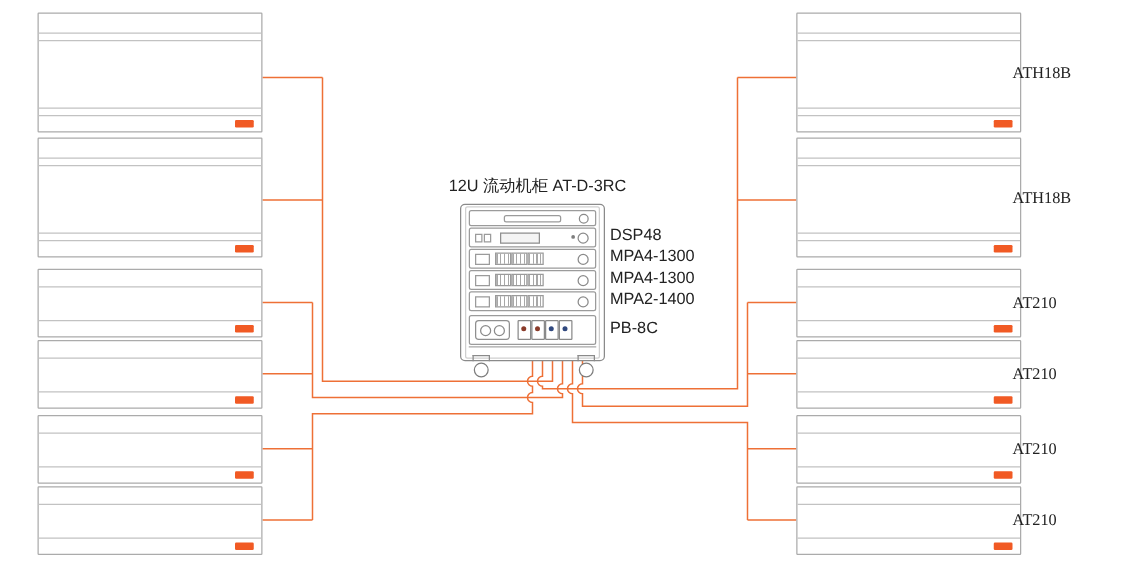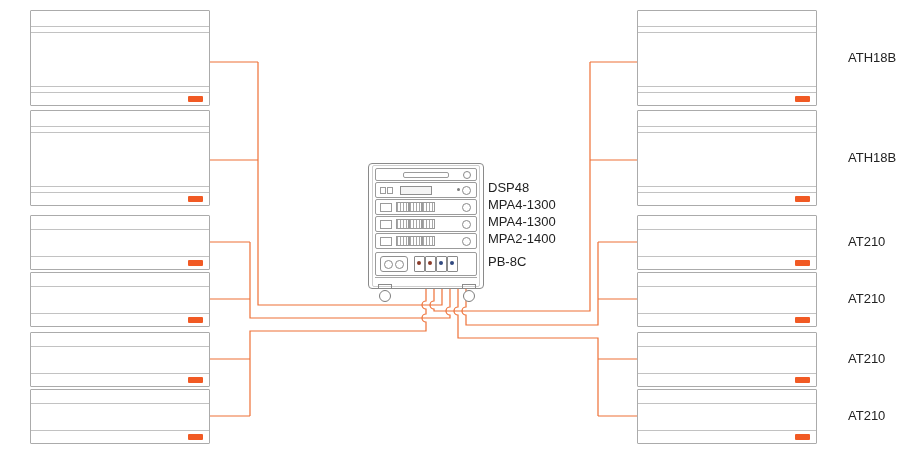--- a/index.html
+++ b/index.html
@@ -40,21 +40,21 @@
   .inlet{position:absolute;left:4px;top:3px;width:26px;height:14px;border:1px solid #8f8f8f;border-radius:3px;}
   .inlet .c{position:absolute;top:3px;width:7px;height:7px;border:1px solid #8a8a8a;border-radius:50%;}
   .socket{position:absolute;top:3px;width:9px;height:14px;border:1px solid #8a8a8a;border-radius:1px;}
   .socket .p{position:absolute;left:2px;top:4px;width:4px;height:4px;border-radius:50%;}
   .caster{position:absolute;top:284px;width:18px;height:19px;}
   .caster .plate{width:12px;height:4px;border:1px solid #8a8a8a;border-bottom:none;margin:0 auto;}
   .caster .wheel{width:10px;height:10px;border:1.5px solid #7d7d7d;border-radius:50%;margin:1px auto 0;background:#fff;}
   
   .title{position:absolute;left:330px;top:140px;width:200px;text-align:center;font-size:13px;color:var(--label,#222);}
   .rack-label{position:absolute;left:488px;height:16px;line-height:16px;font-size:13px;color:var(--label,#222);white-space:nowrap;}
-  .spk-label{position:absolute;left:848px;height:16px;line-height:16px;font-size:13px;color:var(--label,#222);white-space:nowrap;}
+  .spk-label{position:absolute;left:810px;height:16px;line-height:16px;font-size:13px;color:var(--label,#222);white-space:nowrap;font-family:Liberation Serif, serif;}
 </style>
 </head>
 <body>
 
 <div class="canvas">
 
   <svg class="wires" viewBox="0 0 900 458" aria-hidden="true">
     <path d="M210,62 H258 M210,160 H258 M258,62 V305 H442 V288"></path>
     <path d="M210,242 H250 M210,299 H250 M250,242 V318 H450 V315 A4 4 0 0 1 450 307 V288"></path>
     <path d="M210,359 H250 M210,416 H250 M250,416 V331 H426 V322 A4 4 0 0 1 426 314 V309 A4 4 0 0 1 426 301 V288"></path>
@@ -133,20 +133,21 @@
     <div class="badge"></div>
   </div>
 
   <div class="spk-label" style="top:50px">ATH18B</div>
   <div class="spk-label" style="top:150px">ATH18B</div>
   <div class="spk-label" style="top:234px">AT210</div>
   <div class="spk-label" style="top:291px">AT210</div>
   <div class="spk-label" style="top:351px">AT210</div>
   <div class="spk-label" style="top:408px">AT210</div>
 
+  <div class="title">12U 流动机柜 AT-D-3RC</div>
 
   <div class="rack">
     <div class="rails"></div>
 
     <div class="unit u1">
       <div class="slot"></div>
       <div class="knob"></div>
     </div>
 
     <div class="unit u2">

